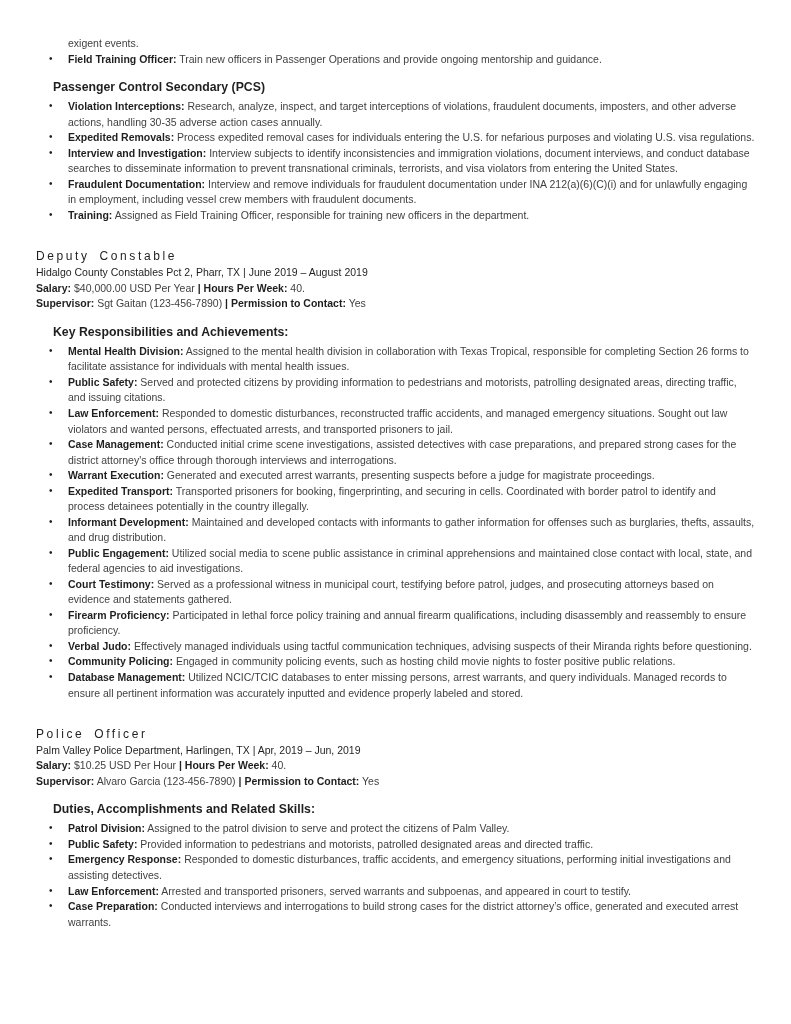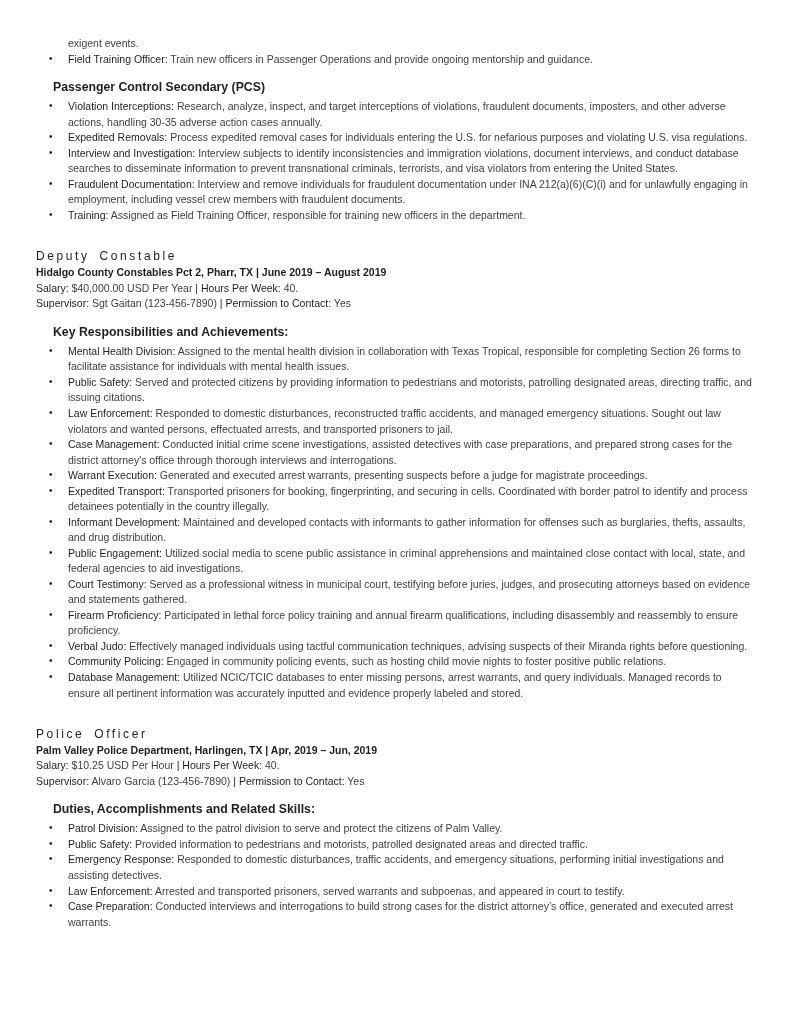--- a/index.html
+++ b/index.html
@@ -14,21 +14,21 @@
     width: 791px;
     height: 1024px;
     margin: 0 auto;
     background: #ffffff;
     padding: 36px 36px 0 36px;
     overflow: hidden;
     font-size: 10.5px;
     line-height: 1.48;
     border-radius: 6px;
   }
-  .b { font-weight: normal; color: #1f1f1f; }
+  .b { font-weight: bold; color: #1f1f1f; }
   .cont-line { padding-left: 32px; }
   .bullets { list-style: none; margin: 0; }
   .bullets li { position: relative; padding-left: 32px; }
   .bullets li .marker {
     position: absolute;
     left: 13px;
     top: 0;
     color: #1f1f1f;
     font-size: 10px;
   }
@@ -39,21 +39,21 @@
   }
   .job { margin-top: 26px; }
   .job-title {
     font-size: 12px;
     font-weight: normal;
     color: #1f1f1f;
     letter-spacing: 2.6px;
     word-spacing: 4px;
     line-height: 1.3;
   }
-  .org-line { font-weight: bold; color: #1f1f1f; }
+  .org-line { font-weight: normal; color: #1f1f1f; }
   .meta-line { color: #3f3f3f; }
 </style>
 </head>
 <body>
 
 <div class="page">
 
   <p class="cont-line"><span>exigent events.</span></p>
   <ul class="bullets">
     <li><span class="marker">•</span><span class="b">Field Training Officer:</span><span> Train new officers in Passenger Operations and provide ongoing mentorship and guidance.</span></li>
@@ -76,21 +76,21 @@
     <h3 class="subhead">Key Responsibilities and Achievements:</h3>
     <ul class="bullets">
       <li><span class="marker">•</span><span class="b">Mental Health Division:</span><span> Assigned to the mental health division in collaboration with Texas Tropical, responsible for completing Section 26 forms to facilitate assistance for individuals with mental health issues.</span></li>
       <li><span class="marker">•</span><span class="b">Public Safety:</span><span> Served and protected citizens by providing information to pedestrians and motorists, patrolling designated areas, directing traffic, and issuing citations.</span></li>
       <li><span class="marker">•</span><span class="b">Law Enforcement:</span><span> Responded to domestic disturbances, reconstructed traffic accidents, and managed emergency situations. Sought out law violators and wanted persons, effectuated arrests, and transported prisoners to jail.</span></li>
       <li><span class="marker">•</span><span class="b">Case Management:</span><span> Conducted initial crime scene investigations, assisted detectives with case preparations, and prepared strong cases for the district attorney's office through thorough interviews and interrogations.</span></li>
       <li><span class="marker">•</span><span class="b">Warrant Execution:</span><span> Generated and executed arrest warrants, presenting suspects before a judge for magistrate proceedings.</span></li>
       <li><span class="marker">•</span><span class="b">Expedited Transport:</span><span> Transported prisoners for booking, fingerprinting, and securing in cells. Coordinated with border patrol to identify and process detainees potentially in the country illegally.</span></li>
       <li><span class="marker">•</span><span class="b">Informant Development:</span><span> Maintained and developed contacts with informants to gather information for offenses such as burglaries, thefts, assaults, and drug distribution.</span></li>
       <li><span class="marker">•</span><span class="b">Public Engagement:</span><span> Utilized social media to scene public assistance in criminal apprehensions and maintained close contact with local, state, and federal agencies to aid investigations.</span></li>
-      <li><span class="marker">•</span><span class="b">Court Testimony:</span><span> Served as a professional witness in municipal court, testifying before juries, judges, and prosecuting attorneys based on evidence and statements gathered.</span></li>
+      <li><span class="marker">•</span><span class="b">Court Testimony:</span><span> Served as a professional witness in municipal court, testifying before patrol, judges, and prosecuting attorneys based on evidence and statements gathered.</span></li>
       <li><span class="marker">•</span><span class="b">Firearm Proficiency:</span><span> Participated in lethal force policy training and annual firearm qualifications, including disassembly and reassembly to ensure proficiency.</span></li>
       <li><span class="marker">•</span><span class="b">Verbal Judo:</span><span> Effectively managed individuals using tactful communication techniques, advising suspects of their Miranda rights before questioning.</span></li>
       <li><span class="marker">•</span><span class="b">Community Policing:</span><span> Engaged in community policing events, such as hosting child movie nights to foster positive public relations.</span></li>
       <li><span class="marker">•</span><span class="b">Database Management:</span><span> Utilized NCIC/TCIC databases to enter missing persons, arrest warrants, and query individuals. Managed records to ensure all pertinent information was accurately inputted and evidence properly labeled and stored.</span></li>
     </ul>
   </section>
 
   <section class="job">
     <h2 class="job-title">Police Officer</h2>
     <p class="org-line">Palm Valley Police Department, Harlingen, TX | Apr, 2019 – Jun, 2019</p>

